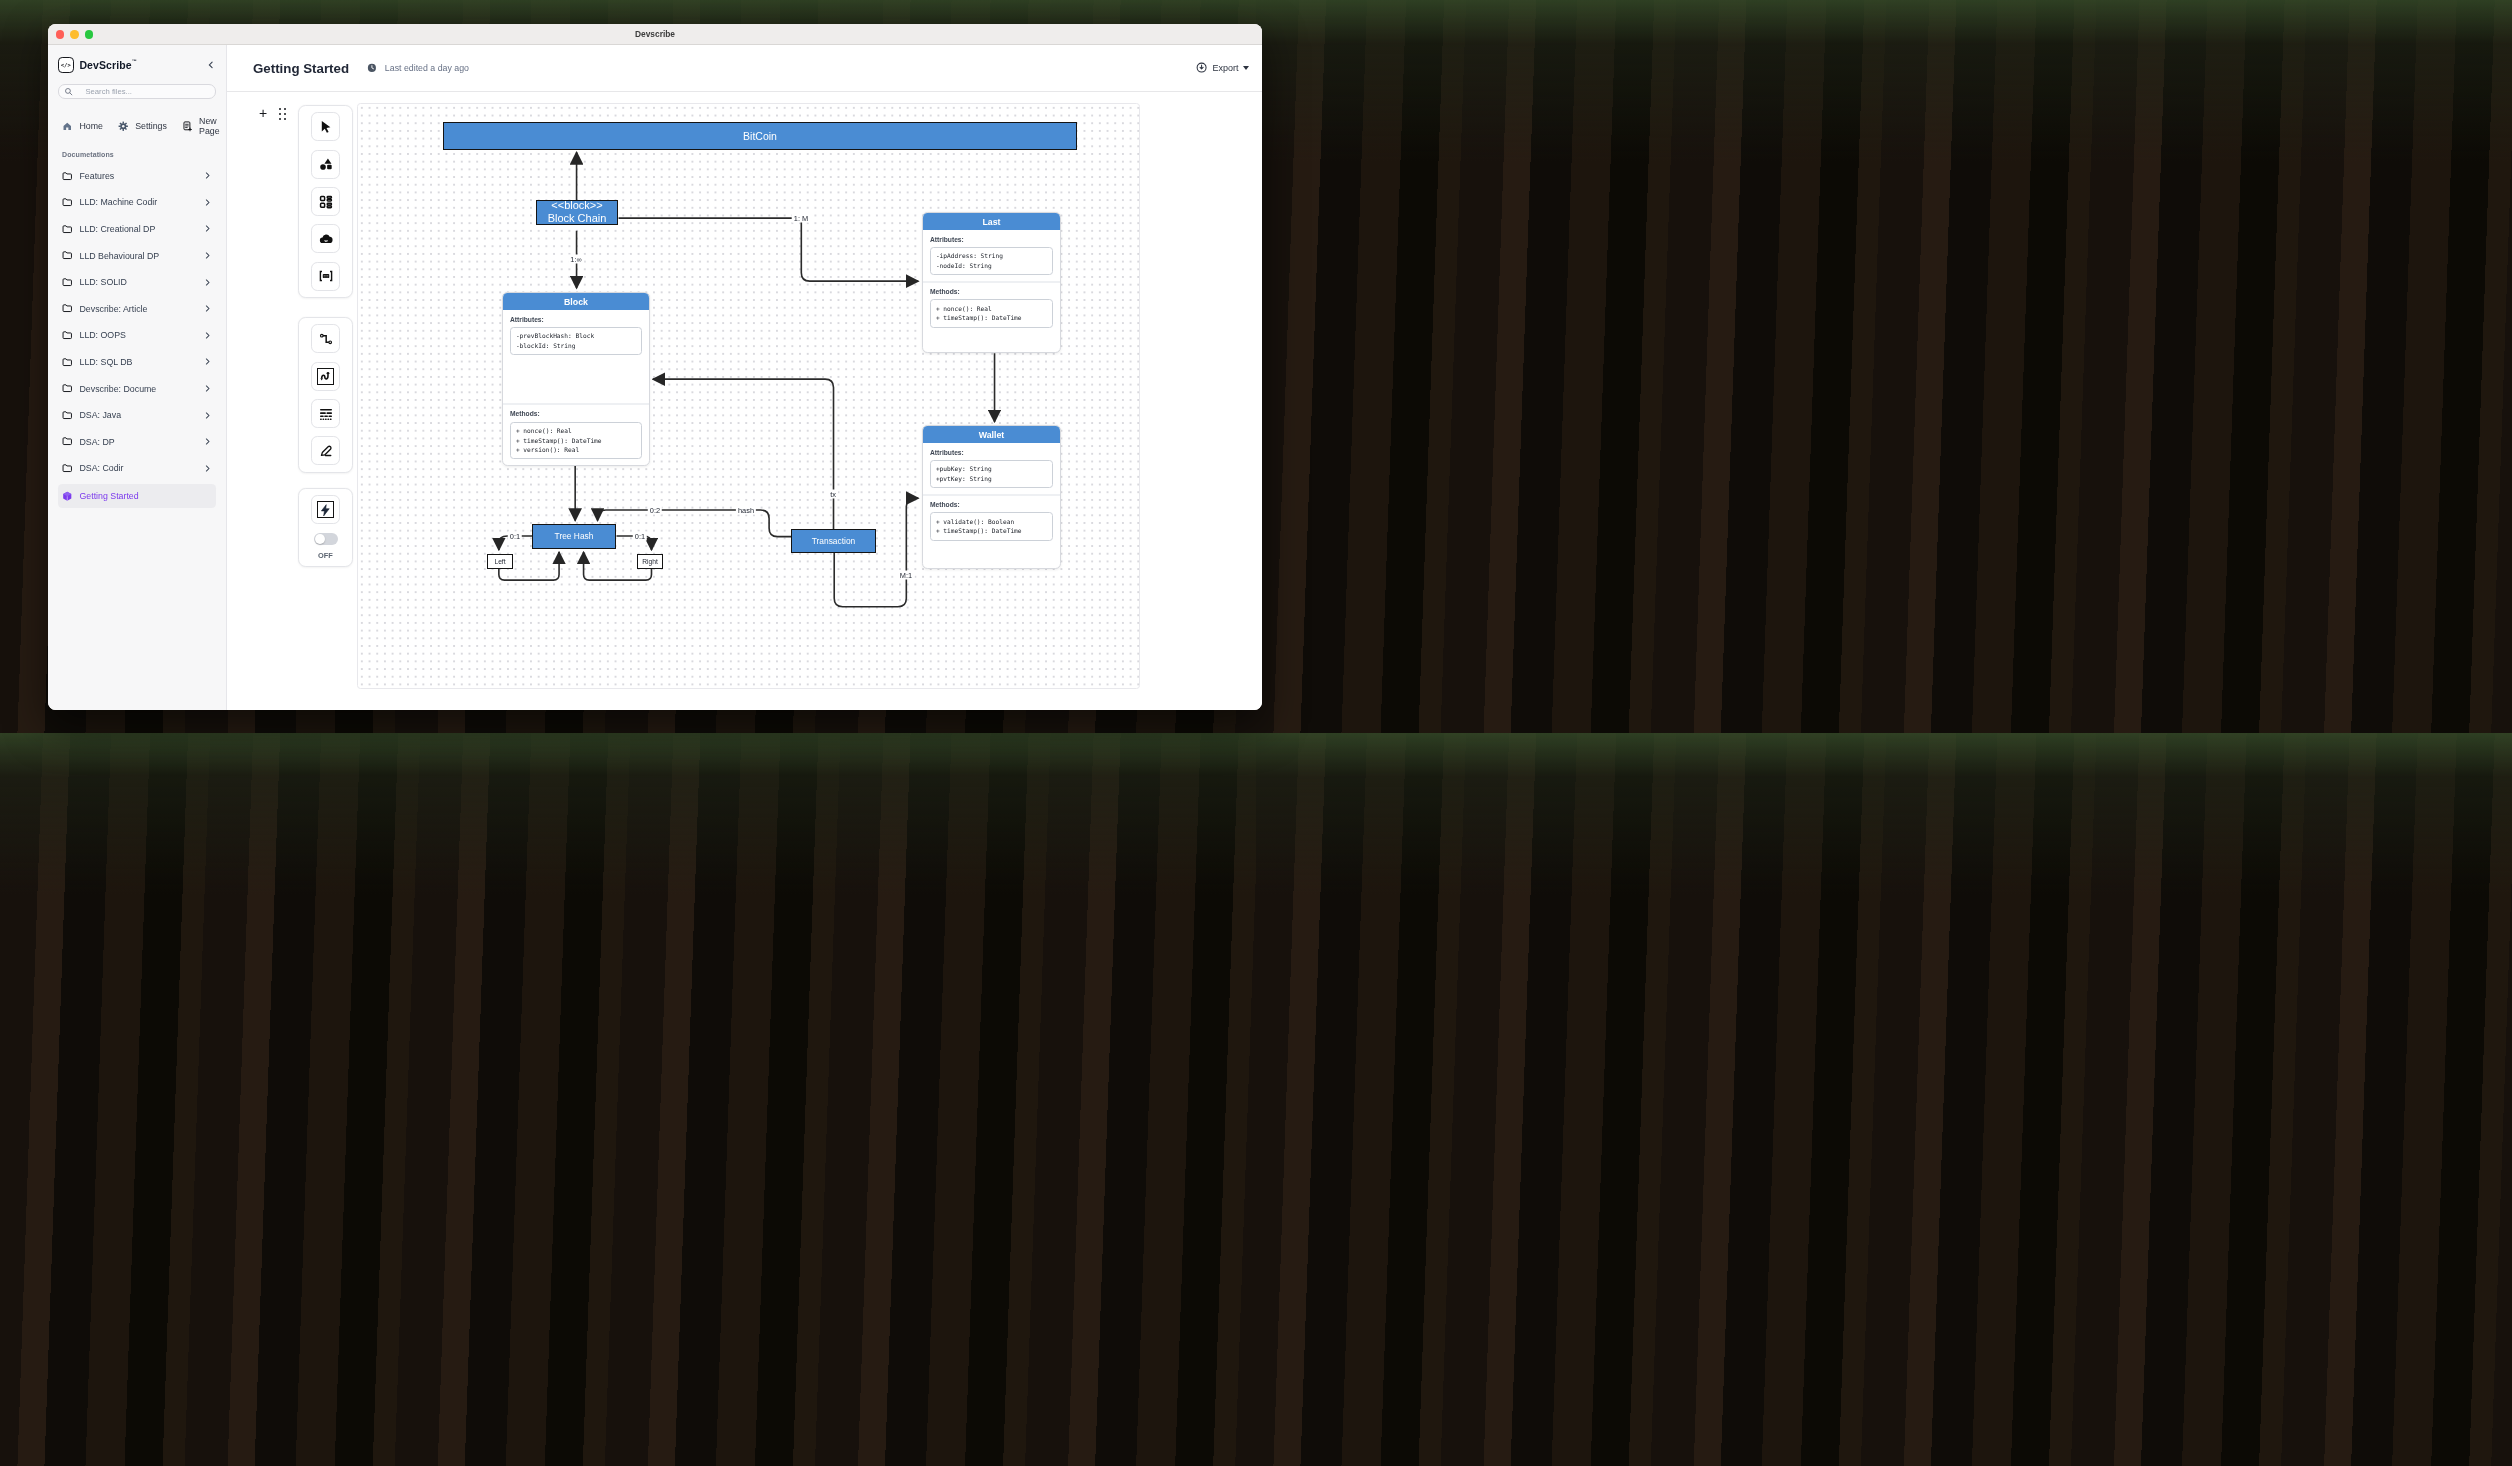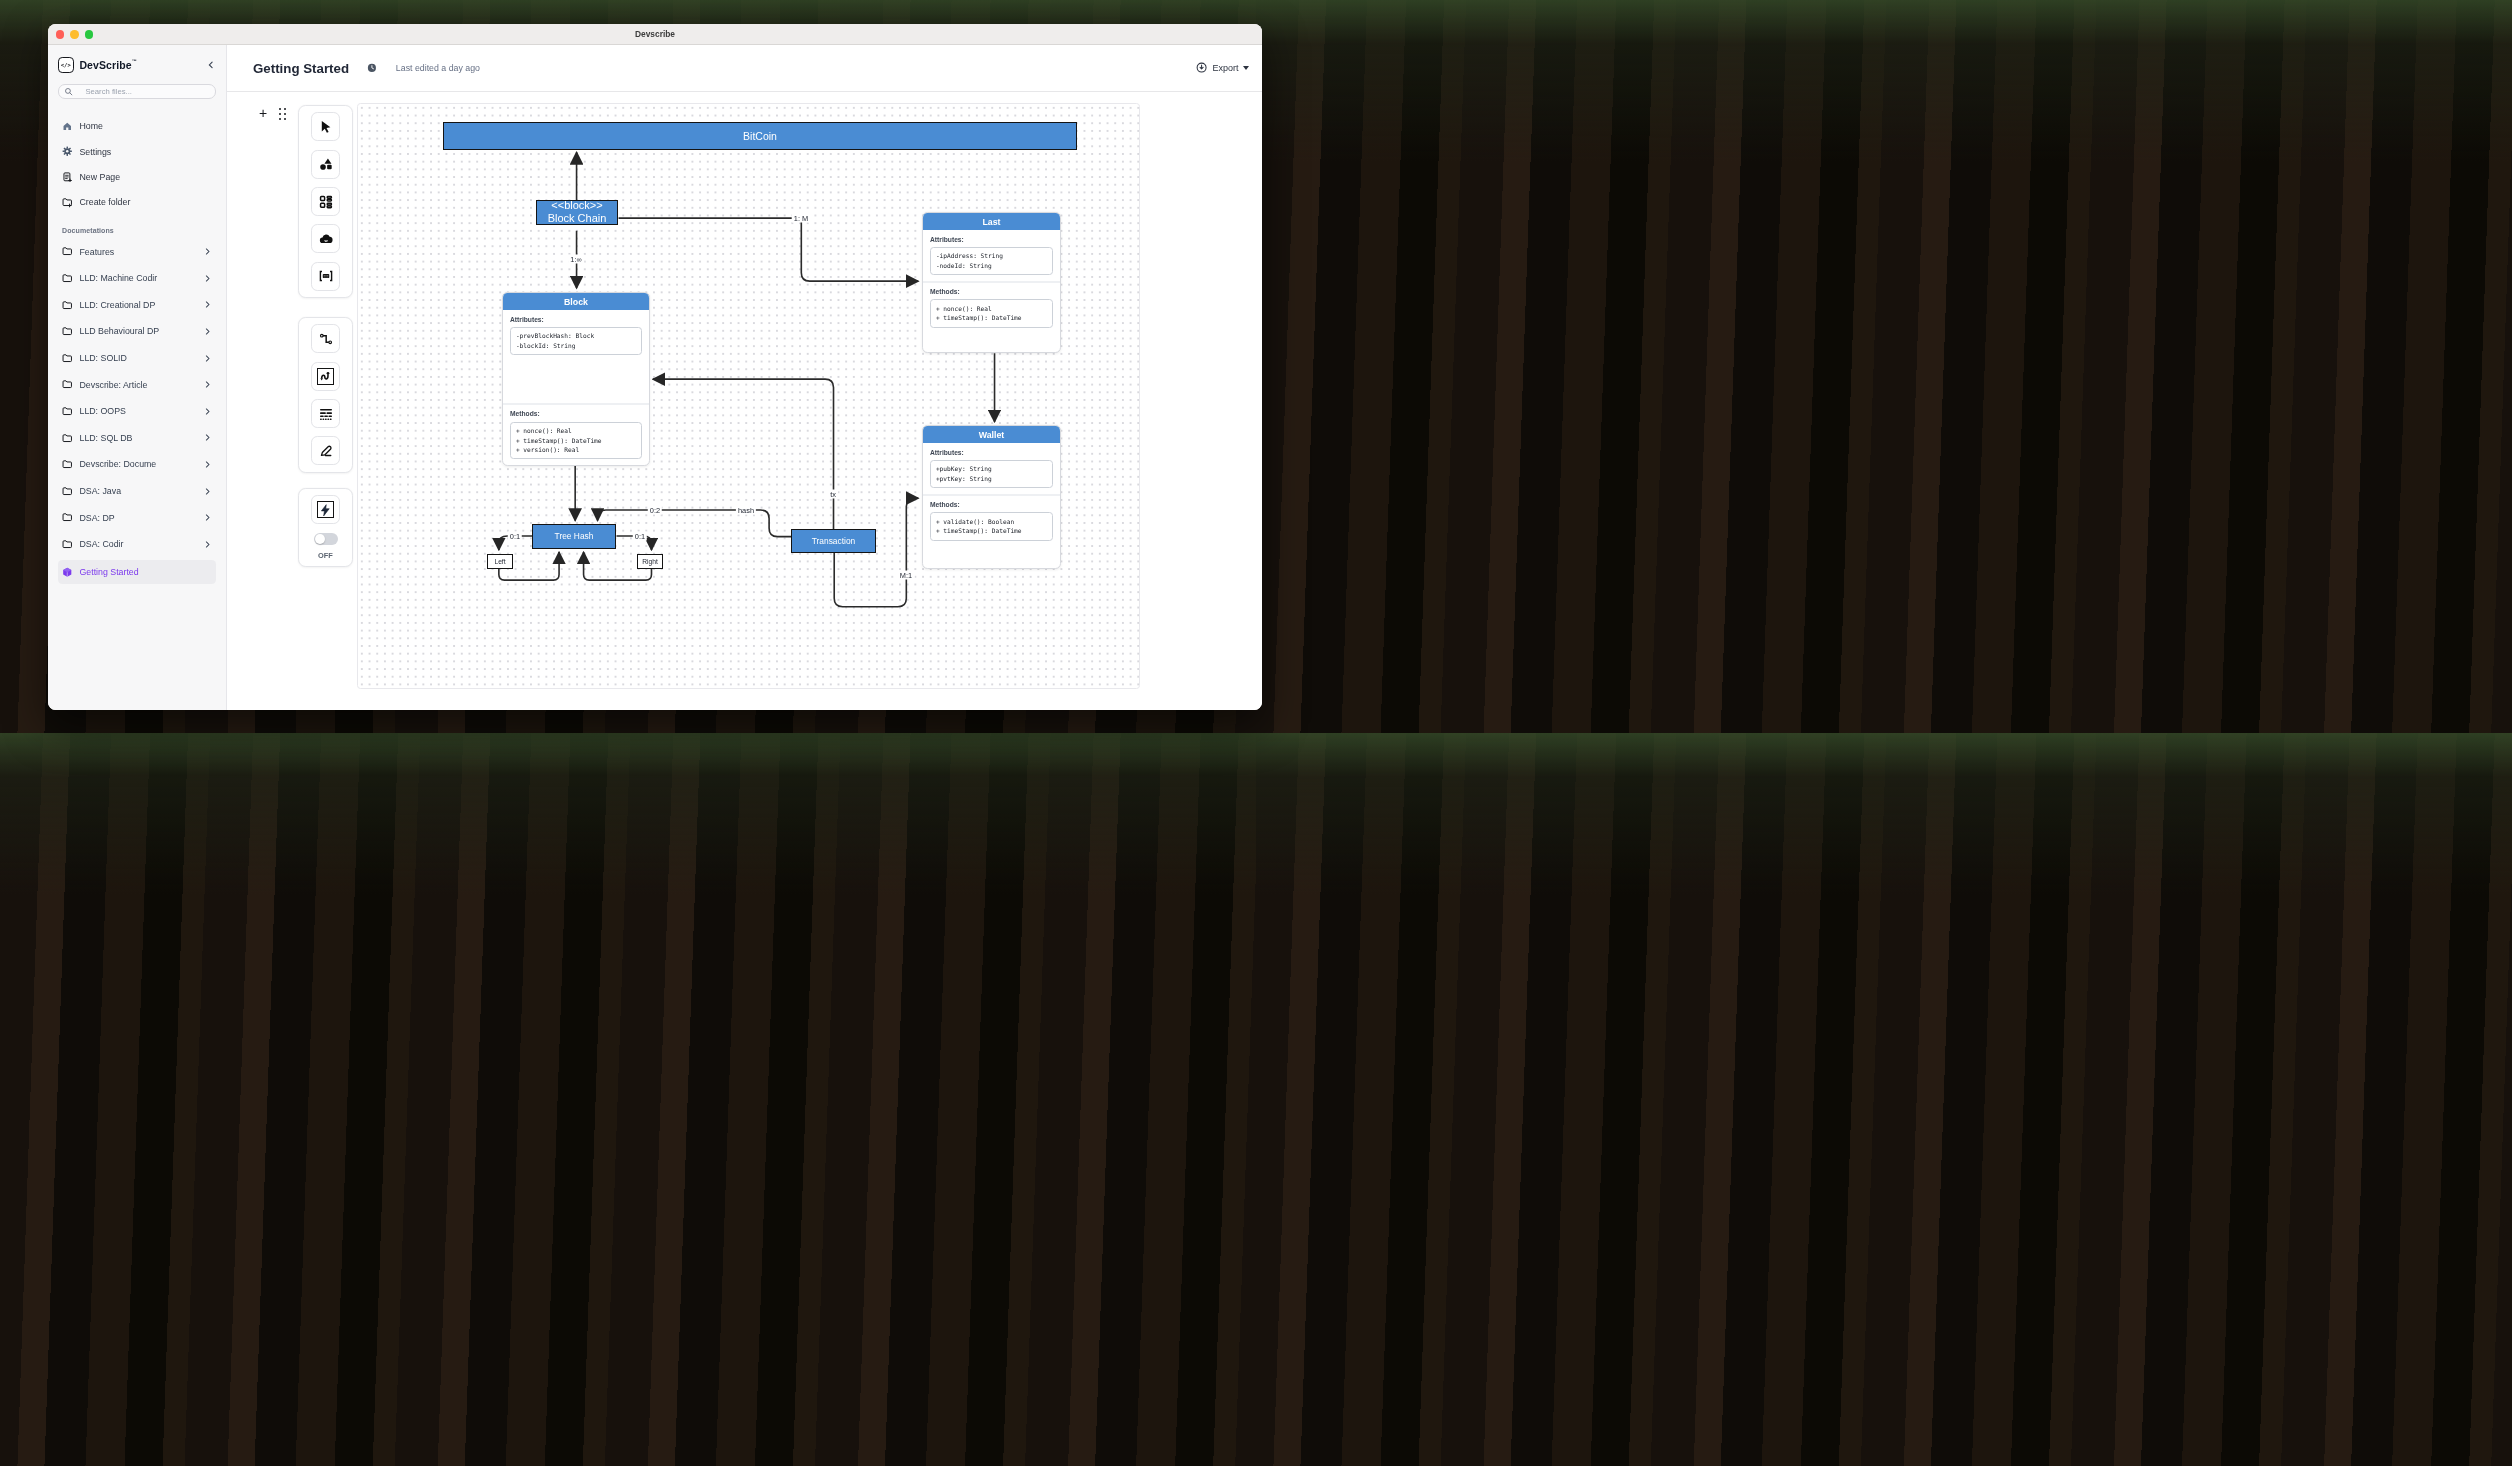--- a/index.html
+++ b/index.html
@@ -20,32 +20,32 @@
   
   .sidebar{position:absolute;left:0;top:21px;width:179px;bottom:0;background:#f7f7f8;border-right:0.7px solid #e6e6ea;padding:9.8px 9.8px 0 9.8px}
   .brand-row{display:flex;align-items:center;height:19.6px}
   .logo{width:16px;height:16px;border:1.1px solid #16181d;border-radius:4.2px;background:#fff;display:flex;align-items:center;justify-content:center;font-family:"DejaVu Sans Mono",monospace;font-size:5.6px;font-weight:700;color:#16181d}
   .brand{font-size:10.5px;font-weight:800;color:#111827;margin-left:5.6px;letter-spacing:0.1px}
   .tm{font-size:4.9px;font-weight:700;vertical-align:top;color:#111827}
   .collapse{margin-left:auto;color:#374151;display:flex;align-items:center;cursor:pointer}
   .search{margin-top:9.8px;height:14.7px;border:0.7px solid #d9d9de;border-radius:7px;background:#fbfbfc;display:flex;align-items:center;padding:0 5.6px;gap:12px}
   .search input{border:none;outline:none;background:transparent;font-size:7.7px;color:#374151;width:100%;font-family:"Liberation Sans",sans-serif}
   .search input::placeholder{color:#9ca3af}
-  .nav{margin-top:18px;display:flex;flex-direction:column;gap:6.3px}
+  .nav{margin-top:18px;display:flex;flex-direction:row;gap:6.3px}
   .nav-item{display:flex;align-items:center;gap:7px;height:19px;font-size:8.8px;color:#2f3542;padding:0 4.2px;border-radius:4.2px;cursor:pointer}
   .sec-label{margin-top:15.4px;font-size:7px;font-weight:700;color:#6b7280;letter-spacing:0.1px;padding:0 4.2px}
   .docs{margin-top:7px;display:flex;flex-direction:column;gap:5.6px}
   .doc-item{display:flex;align-items:center;gap:7px;height:21px;font-size:8.8px;color:#374151;padding:0 4.2px;border-radius:4.2px;cursor:pointer}
   .doc-item .chev{margin-left:auto;display:flex}
   .doc-item.active{background:#ececef;color:#7c3aed;font-weight:500;height:24px}
   .ic{display:inline-flex;flex:0 0 auto}
   
   .main-header{position:absolute;left:179px;top:21px;right:0;height:47px;background:#fff;border-bottom:0.7px solid #e7e7e9;display:flex;align-items:center;padding-left:26px}
   .page-title{font-size:13.3px;font-weight:700;color:#222837}
-  .edited{display:flex;align-items:flex-end;gap:19px;margin-left:18px;color:#667085;font-size:8.8px}
+  .edited{display:flex;align-items:flex-end;gap:8px;margin-left:18px;color:#667085;font-size:8.8px}
   .export{margin-left:auto;margin-right:12.6px;display:flex;align-items:center;gap:4.9px;color:#2d3340;font-size:9px;font-weight:500;cursor:pointer}
   .caret{width:0;height:0;border-left:3.5px solid transparent;border-right:3.5px solid transparent;border-top:4.2px solid #2d3340}
   
   .main-body{position:absolute;left:179px;top:68px;right:0;bottom:0;background:#fff}
   .mini-plus{position:absolute;left:211px;top:83px;font-size:14px;font-weight:500;color:#16181d;line-height:12.6px;cursor:pointer}
   .drag-dots{position:absolute;left:231px;top:84px;display:grid;grid-template-columns:repeat(2,2.8px);grid-auto-rows:2.8px;gap:2.1px;cursor:grab}
   .drag-dots i{width:2.2px;height:2.2px;border-radius:50%;background:#16181d}
   .panel{position:absolute;width:55px;background:#fff;border:0.7px solid #e4e5e9;border-radius:7.7px;padding:6.3px 0;display:flex;flex-direction:column;align-items:center;gap:8.4px;box-shadow:0 0.7px 2.1px rgba(0,0,0,.05)}
   .p1{left:250px;top:81px}.p2{left:250px;top:293px}.p3{left:250px;top:464px}
   .tool{width:29px;height:29px;border:0.7px solid #e3e4e8;border-radius:6.3px;background:#fff;display:flex;align-items:center;justify-content:center;cursor:pointer}

